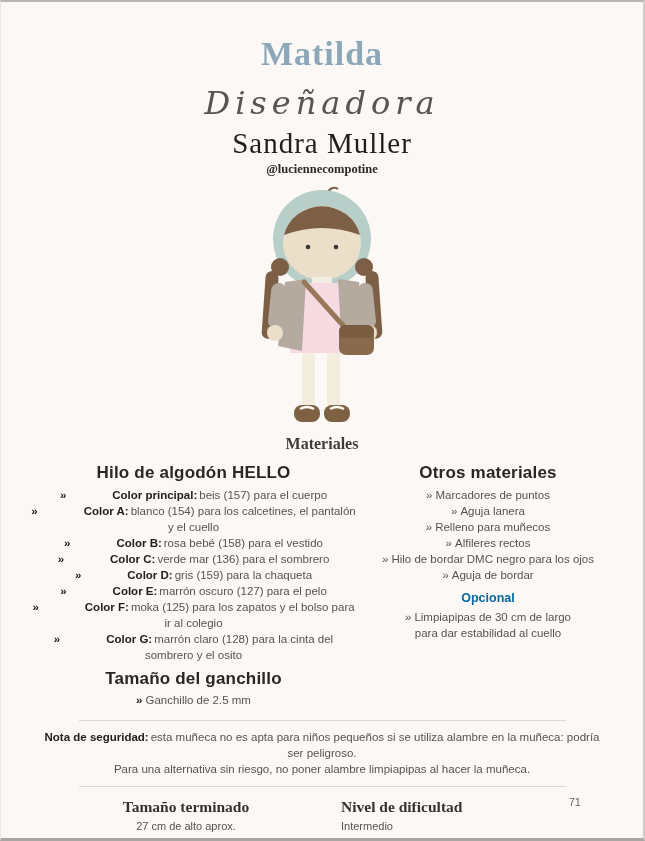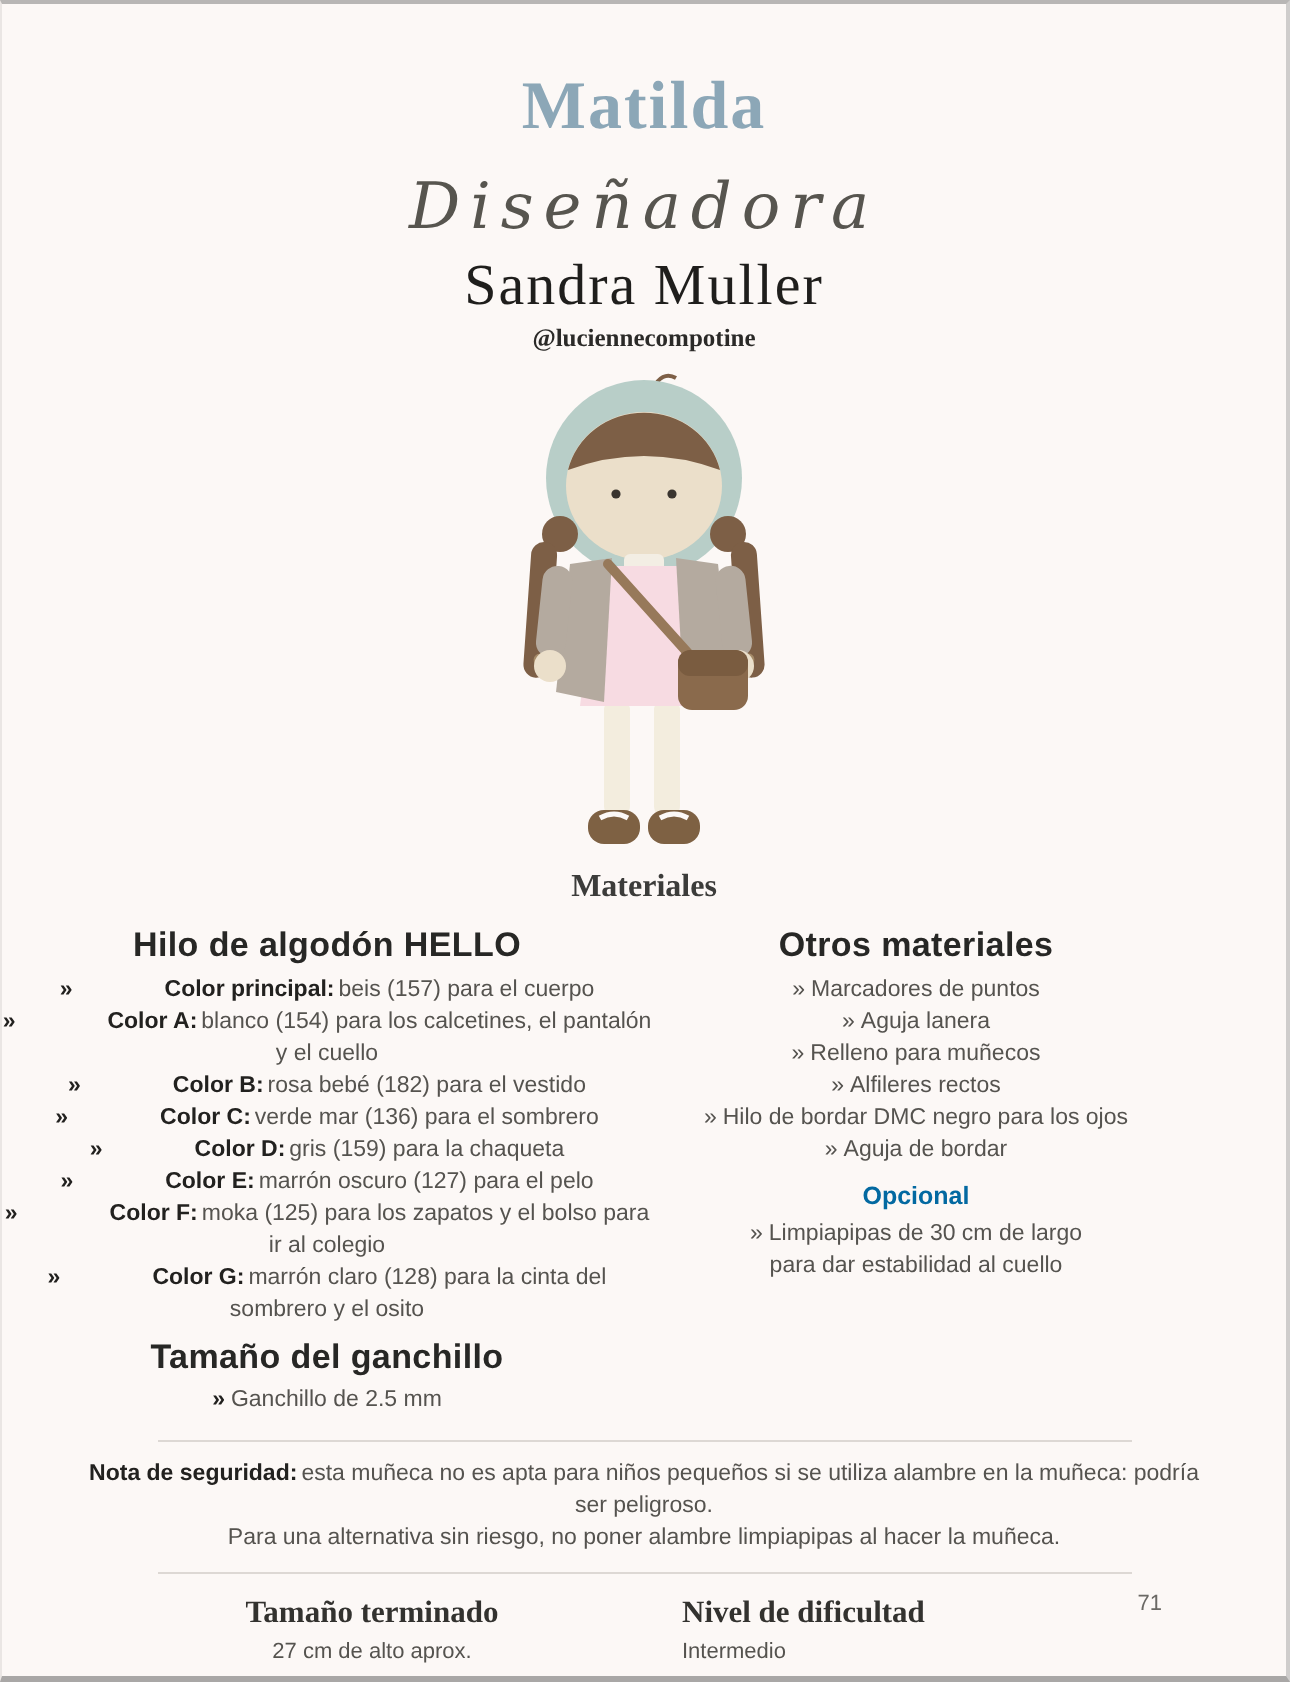--- a/index.html
+++ b/index.html
@@ -56,21 +56,21 @@
   
   .materials-title {
     text-align: center;
     font-family: "Liberation Serif", serif;
     font-weight: bold;
     font-size: 16px;
     color: #3c3c3a;
     margin-top: 6px;
   }
   .columns { display: flex; margin-top: 10px; }
-  .col-left  { width: 325px; text-align: center; }
+  .col-left  { width: 325px; margin-left: 30px; text-align: center; }
   .col-right { width: 240px; margin-left: 12px; text-align: center; }
   .col-heading {
     font-size: 17px;
     font-weight: 600;
     color: #272725;
     letter-spacing: 0.2px;
     margin-bottom: 4px;
   }
   .item {
     font-size: 11.5px;
@@ -181,21 +181,21 @@
 
   <div class="materials-title">Materiales</div>
 
   <div class="columns">
 
     <div class="col-left">
       <div class="col-heading">Hilo de algodón HELLO</div>
 
       <div class="item"><span class="bullet">»</span><b>Color principal:</b><span>beis (157) para el cuerpo</span></div>
       <div class="item"><span class="bullet">»</span><b>Color A:</b><span>blanco (154) para los calcetines, el pantalón y el cuello</span></div>
-      <div class="item"><span class="bullet">»</span><b>Color B:</b><span>rosa bebé (182) para el vestido</span></div>
+      <div class="item"><span class="bullet">»</span><b>Color B:</b><span>rosa bebé (158) para el vestido</span></div>
       <div class="item"><span class="bullet">»</span><b>Color C:</b><span>verde mar (136) para el sombrero</span></div>
       <div class="item"><span class="bullet">»</span><b>Color D:</b><span>gris (159) para la chaqueta</span></div>
       <div class="item"><span class="bullet">»</span><b>Color E:</b><span>marrón oscuro (127) para el pelo</span></div>
       <div class="item"><span class="bullet">»</span><b>Color F:</b><span>moka (125) para los zapatos y el bolso para ir al colegio</span></div>
       <div class="item"><span class="bullet">»</span><b>Color G:</b><span>marrón claro (128) para la cinta del sombrero y el osito</span></div>
 
       <div class="col-heading hook-heading">Tamaño del ganchillo</div>
       <div class="item"><span class="bullet">»</span><span>Ganchillo de 2.5 mm</span></div>
     </div>
 

